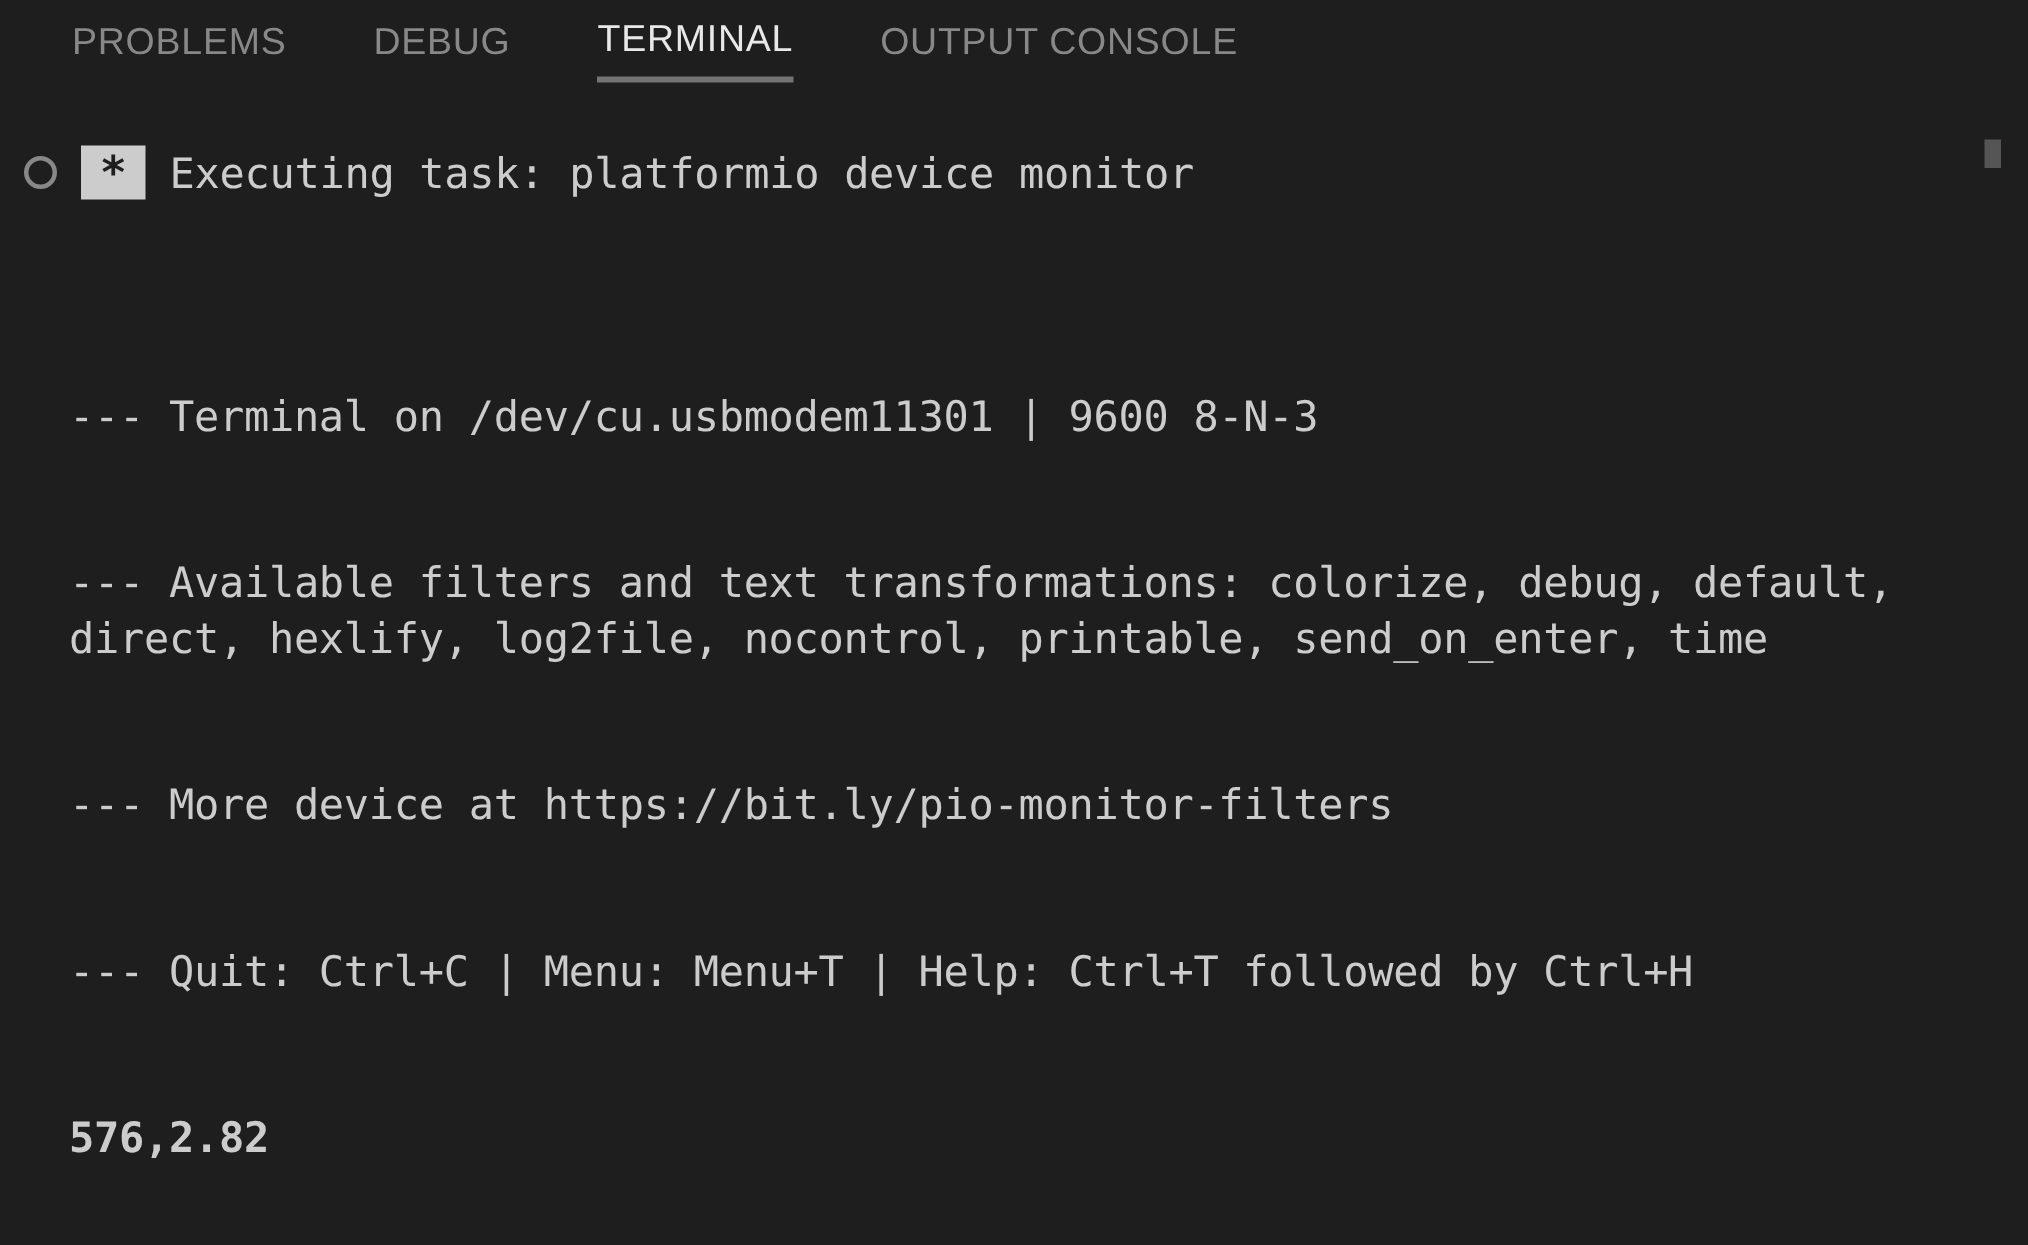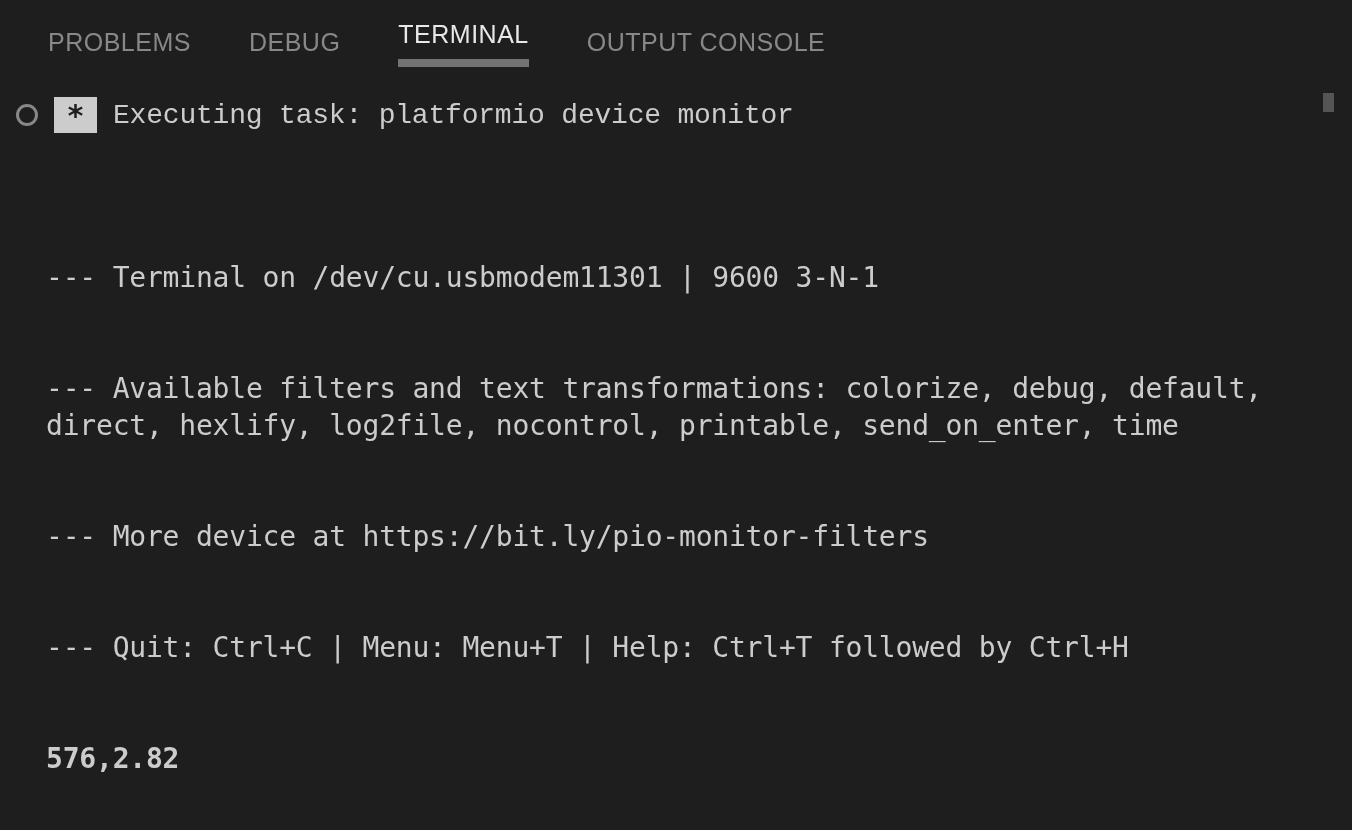--- a/index.html
+++ b/index.html
@@ -10,37 +10,37 @@
     body {
       background: #1e1e1e;
       font-family: "SF Mono", "Menlo", "Monaco", "Consolas", monospace;
       width: 1352px;
       height: 830px;
       overflow: hidden;
       position: relative;
     }
     .tabs-container {
       display: flex;
-      align-items: flex-end;
+      align-items: center;
       height: 67px;
       padding-left: 48px;
       gap: 58px;
     }
     .tab {
       color: #888888;
       font-size: 25px;
       font-weight: 400;
       letter-spacing: 0.5px;
       cursor: pointer;
       padding-bottom: 10px;
       font-family: "Segoe UI", -apple-system, BlinkMacSystemFont, sans-serif;
     }
     .tab.active {
       color: #e8e8e8;
-      border-bottom: 8px solid #737373;
+      border-bottom: 4px solid #737373;
     }
     .terminal-body {
       padding-left: 16px;
       padding-top: 30px;
       position: relative;
     }
     .task-line {
       display: flex;
       align-items: center;
       gap: 16px;
@@ -62,21 +62,20 @@
       align-items: center;
       justify-content: center;
       font-size: 30px;
       font-weight: bold;
       flex-shrink: 0;
     }
     .task-text {
       color: #cccccc;
       font-size: 28px;
       letter-spacing: -0.2px;
-      font-family: Liberation Mono, monospace;
     }
     .terminal-output {
       color: #cccccc;
       font-size: 28px;
       line-height: 37px;
       padding-left: 30px;
       white-space: pre-wrap;
       letter-spacing: -0.2px;
     }
     .terminal-output-line {
@@ -107,21 +106,21 @@
 </div>
 
 <div class="terminal-body">
   <div class="task-line">
     <span class="circle-icon"></span>
     <span class="asterisk-box">*</span>
     <span class="task-text">Executing task: platformio device monitor</span>
   </div>
 
   <div class="terminal-output">
-    <span class="terminal-output-line">--- Terminal on /dev/cu.usbmodem11301 | 9600 3-N-1</span>
+    <span class="terminal-output-line">--- Terminal on /dev/cu.usbmodem11301 | 9600 8-N-3</span>
     <span class="terminal-output-line">--- Available filters and text transformations: colorize, debug, default, direct, hexlify, log2file, nocontrol, printable, send_on_enter, time</span>
     <span class="terminal-output-line">--- More device at https://bit.ly/pio-monitor-filters</span>
     <span class="terminal-output-line">--- Quit: Ctrl+C | Menu: Menu+T | Help: Ctrl+T followed by Ctrl+H</span>
     <span class="data-line">576,2.82</span>
     
     
     
     
     
     

